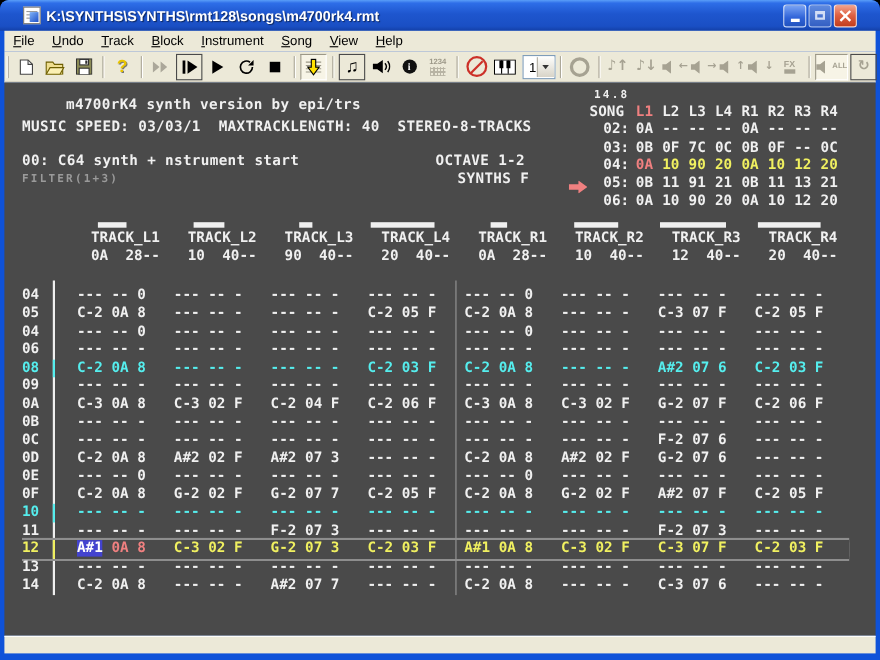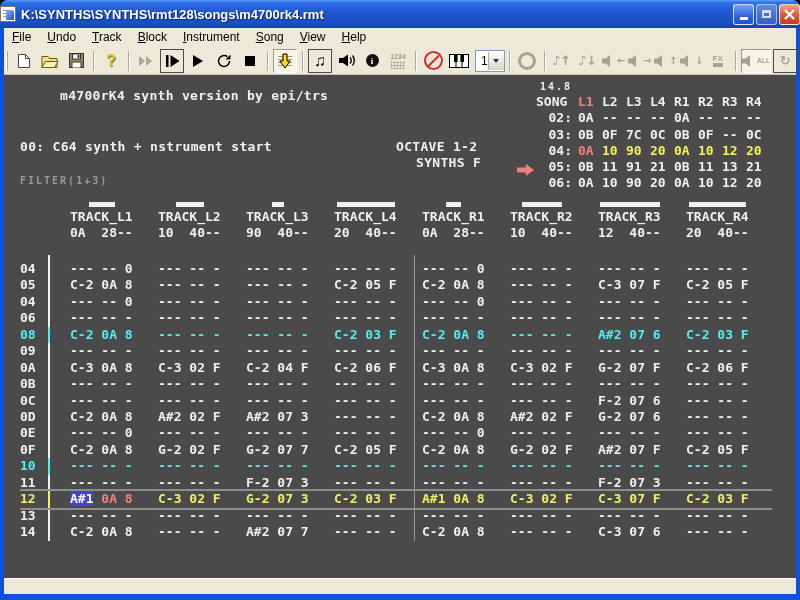--- a/index.html
+++ b/index.html
@@ -1,20 +1,20 @@
 <!DOCTYPE html>
 <html style="--bg: #4A4A4A; --fg: #F0F0F0; --cyan: #55EEEE; --yellow: #F0F060; --red: #F08080; --dim: #9A9A9A; --cursor_bg: #4343CF; --chrome: #ECE9D8; --line: #8E8E8E; --border_blue: #0F52D9;"><head>
 <meta charset="utf-8">
 <style>
   html,body{margin:0;padding:0;width:800px;height:600px;overflow:hidden;background:#000;}
   .window{position:relative;width:800px;height:600px;background:var(--border_blue);border-radius:8px 8px 0 0;font-family:"Liberation Sans",sans-serif;}
   
   .titlebar{position:absolute;left:0;top:0;width:100%;height:28px;box-sizing:border-box;border-radius:8px 8px 0 0;
     background:linear-gradient(180deg,#5A9EF8 0%,#2E6EE8 10%,#1E56CE 45%,#1A4FC4 85%,#1340A8 100%);
-    display:flex;align-items:center;padding:0 0;}
+    display:flex;align-items:center;padding:0 21px;}
   .title-icon{width:16px;height:16px;margin-right:5px;position:relative;background:#fff;border:1px solid #777;box-sizing:border-box;}
   .title-icon .ln{position:absolute;left:2px;right:2px;height:1px;background:#999;}
   .title-icon .blue{position:absolute;right:1px;bottom:1px;width:8px;height:9px;background:linear-gradient(135deg,#7FB2F8,#1E50C8);}
   .title-text{flex:1;color:#fff;font-size:13px;font-weight:bold;white-space:nowrap;text-shadow:1px 1px 1px rgba(0,0,0,.55);}
   .winbtn{width:21px;height:21px;margin-left:2px;border:1px solid rgba(255,255,255,.75);border-radius:3px;display:flex;align-items:center;justify-content:center;box-sizing:border-box;}
   .btn-min{background:linear-gradient(180deg,#7AA4F4,#2E62D8 60%,#2152BE);}
   .btn-min i{display:block;width:8px;height:3px;background:#fff;margin-top:9px;}
   .btn-max{background:linear-gradient(180deg,#6E94E0,#3A64C4);opacity:.8;}
   .btn-max i{display:block;width:9px;height:8px;border:2px solid #fff;border-top-width:3px;box-sizing:border-box;}
   .btn-close{background:linear-gradient(180deg,#F0A38E,#E06244 45%,#C23C1C);}
@@ -48,38 +48,38 @@
   .garr{font-size:10px;font-weight:bold;color:#A6A292;margin-left:1px;font-family:"DejaVu Sans",sans-serif;}
   .gfx{font-size:8px;font-weight:bold;color:#A6A292;border-bottom:4px solid #A6A292;line-height:9px;}
   .gall{font-size:7px;font-weight:bold;color:#A6A292;margin-left:1px;}
   .gloop{font-size:13px;font-weight:bold;color:#A6A292;font-family:"DejaVu Sans",sans-serif;}
   .spacer{flex:1;}
   
   .client{position:absolute;left:4px;top:75px;width:792px;height:503px;background:var(--bg);overflow:hidden;
     font-family:"DejaVu Sans Mono",monospace;font-weight:bold;color:var(--fg);}
   .hline{position:absolute;font-size:13px;white-space:pre;letter-spacing:.3px;}
   .small{font-size:10px;letter-spacing:2px;}
-  .dim{color:var(--dim);margin-top:18px;}
+  .dim{color:var(--dim);}
   
   .songpanel{position:absolute;left:532px;top:6px;font-size:13px;}
   .songrow{height:16.3px;line-height:16.3px;display:flex;white-space:pre;}
   .slabel{display:inline-block;width:42px;}
   .slabel.num{text-align:right;padding-right:6px;box-sizing:border-box;}
   .sval{display:inline-block;width:24px;}
   .c-red{color:var(--red);} .c-yellow{color:var(--yellow);} .c-fg{color:var(--fg);}
   .song-arrow{position:absolute;left:513px;top:89px;width:17px;height:12px;background:var(--red);
     clip-path:polygon(0 30%,52% 30%,52% 0,100% 50%,52% 100%,52% 70%,0 70%);}
   
   .meters{position:absolute;left:66px;top:127px;display:flex;}
   .mcell{width:88px;display:flex;}
   .mwrap{width:63px;display:flex;justify-content:center;}
   .meter{height:5px;background:var(--fg);}
   .tracknames,.trackinfo{position:absolute;left:66px;display:flex;font-size:13px;white-space:pre;}
   .tracknames{top:134px;} .trackinfo{top:150px;}
-  .tcell{width:88px;}
+  .tcell{width:88px;text-align:center;}
   
   .leftline{position:absolute;left:44px;top:180px;width:2px;height:286px;background:var(--fg);}
   .leftline .mark{position:absolute;left:0;width:2px;}
   .centerline{position:absolute;left:410px;top:180px;width:1px;height:286px;background:#979797;}
   .pattern{position:absolute;left:16px;top:186px;width:752px;}
   .prow{display:flex;height:16.45px;line-height:16.45px;font-size:13px;white-space:pre;}
   .prow.r-beat{color:var(--cyan);}
   .prow.r-current{color:var(--yellow);box-shadow:0 -2px 0 var(--line),0 2px 0 var(--line);}
   .pnum{width:28px;text-align:left;padding-right:4px;box-sizing:border-box;flex:none;}
   .pcell{width:88px;padding-left:22px;box-sizing:border-box;flex:none;}
@@ -278,20 +278,21 @@
         </div>
         <div class="tbtn dis toggled">
           <span class="gloop">↻</span>
         </div>
       </div>
   </div>
 
   <div class="client">
 
     <div class="hline" style="left:16px;top:13px;margin-left:40px;">m4700rK4 synth version by epi/trs</div>
+    <div class="hline" style="left:16px;top:33px;">MUSIC SPEED: 03/03/1  MAXTRACKLENGTH: 40  STEREO-8-TRACKS</div>
     <div class="hline" style="left:16px;top:64px;">00: C64 synth + nstrument start</div>
     <div class="hline small dim" style="left:16px;top:82px;">FILTER(1+3)</div>
     <div class="hline" style="left:392px;top:64px;">OCTAVE 1-2</div>
     <div class="hline" style="left:412px;top:80px;">SYNTHS F</div>
 
     <div class="hline small" style="left:536px;top:6px;">14.8</div>
     <div class="songpanel" style="top:19px;">
       <div class="songrow"><span class="slabel">SONG</span><span class="sval c-red">L1</span><span class="sval c-fg">L2</span><span class="sval c-fg">L3</span><span class="sval c-fg">L4</span><span class="sval c-fg">R1</span><span class="sval c-fg">R2</span><span class="sval c-fg">R3</span><span class="sval c-fg">R4</span></div>
       <div>
           <div class="songrow"><span class="slabel num">02:</span><span class="sval c-fg">0A</span><span class="sval c-fg">--</span><span class="sval c-fg">--</span><span class="sval c-fg">--</span><span class="sval c-fg">0A</span><span class="sval c-fg">--</span><span class="sval c-fg">--</span><span class="sval c-fg">--</span></div>

